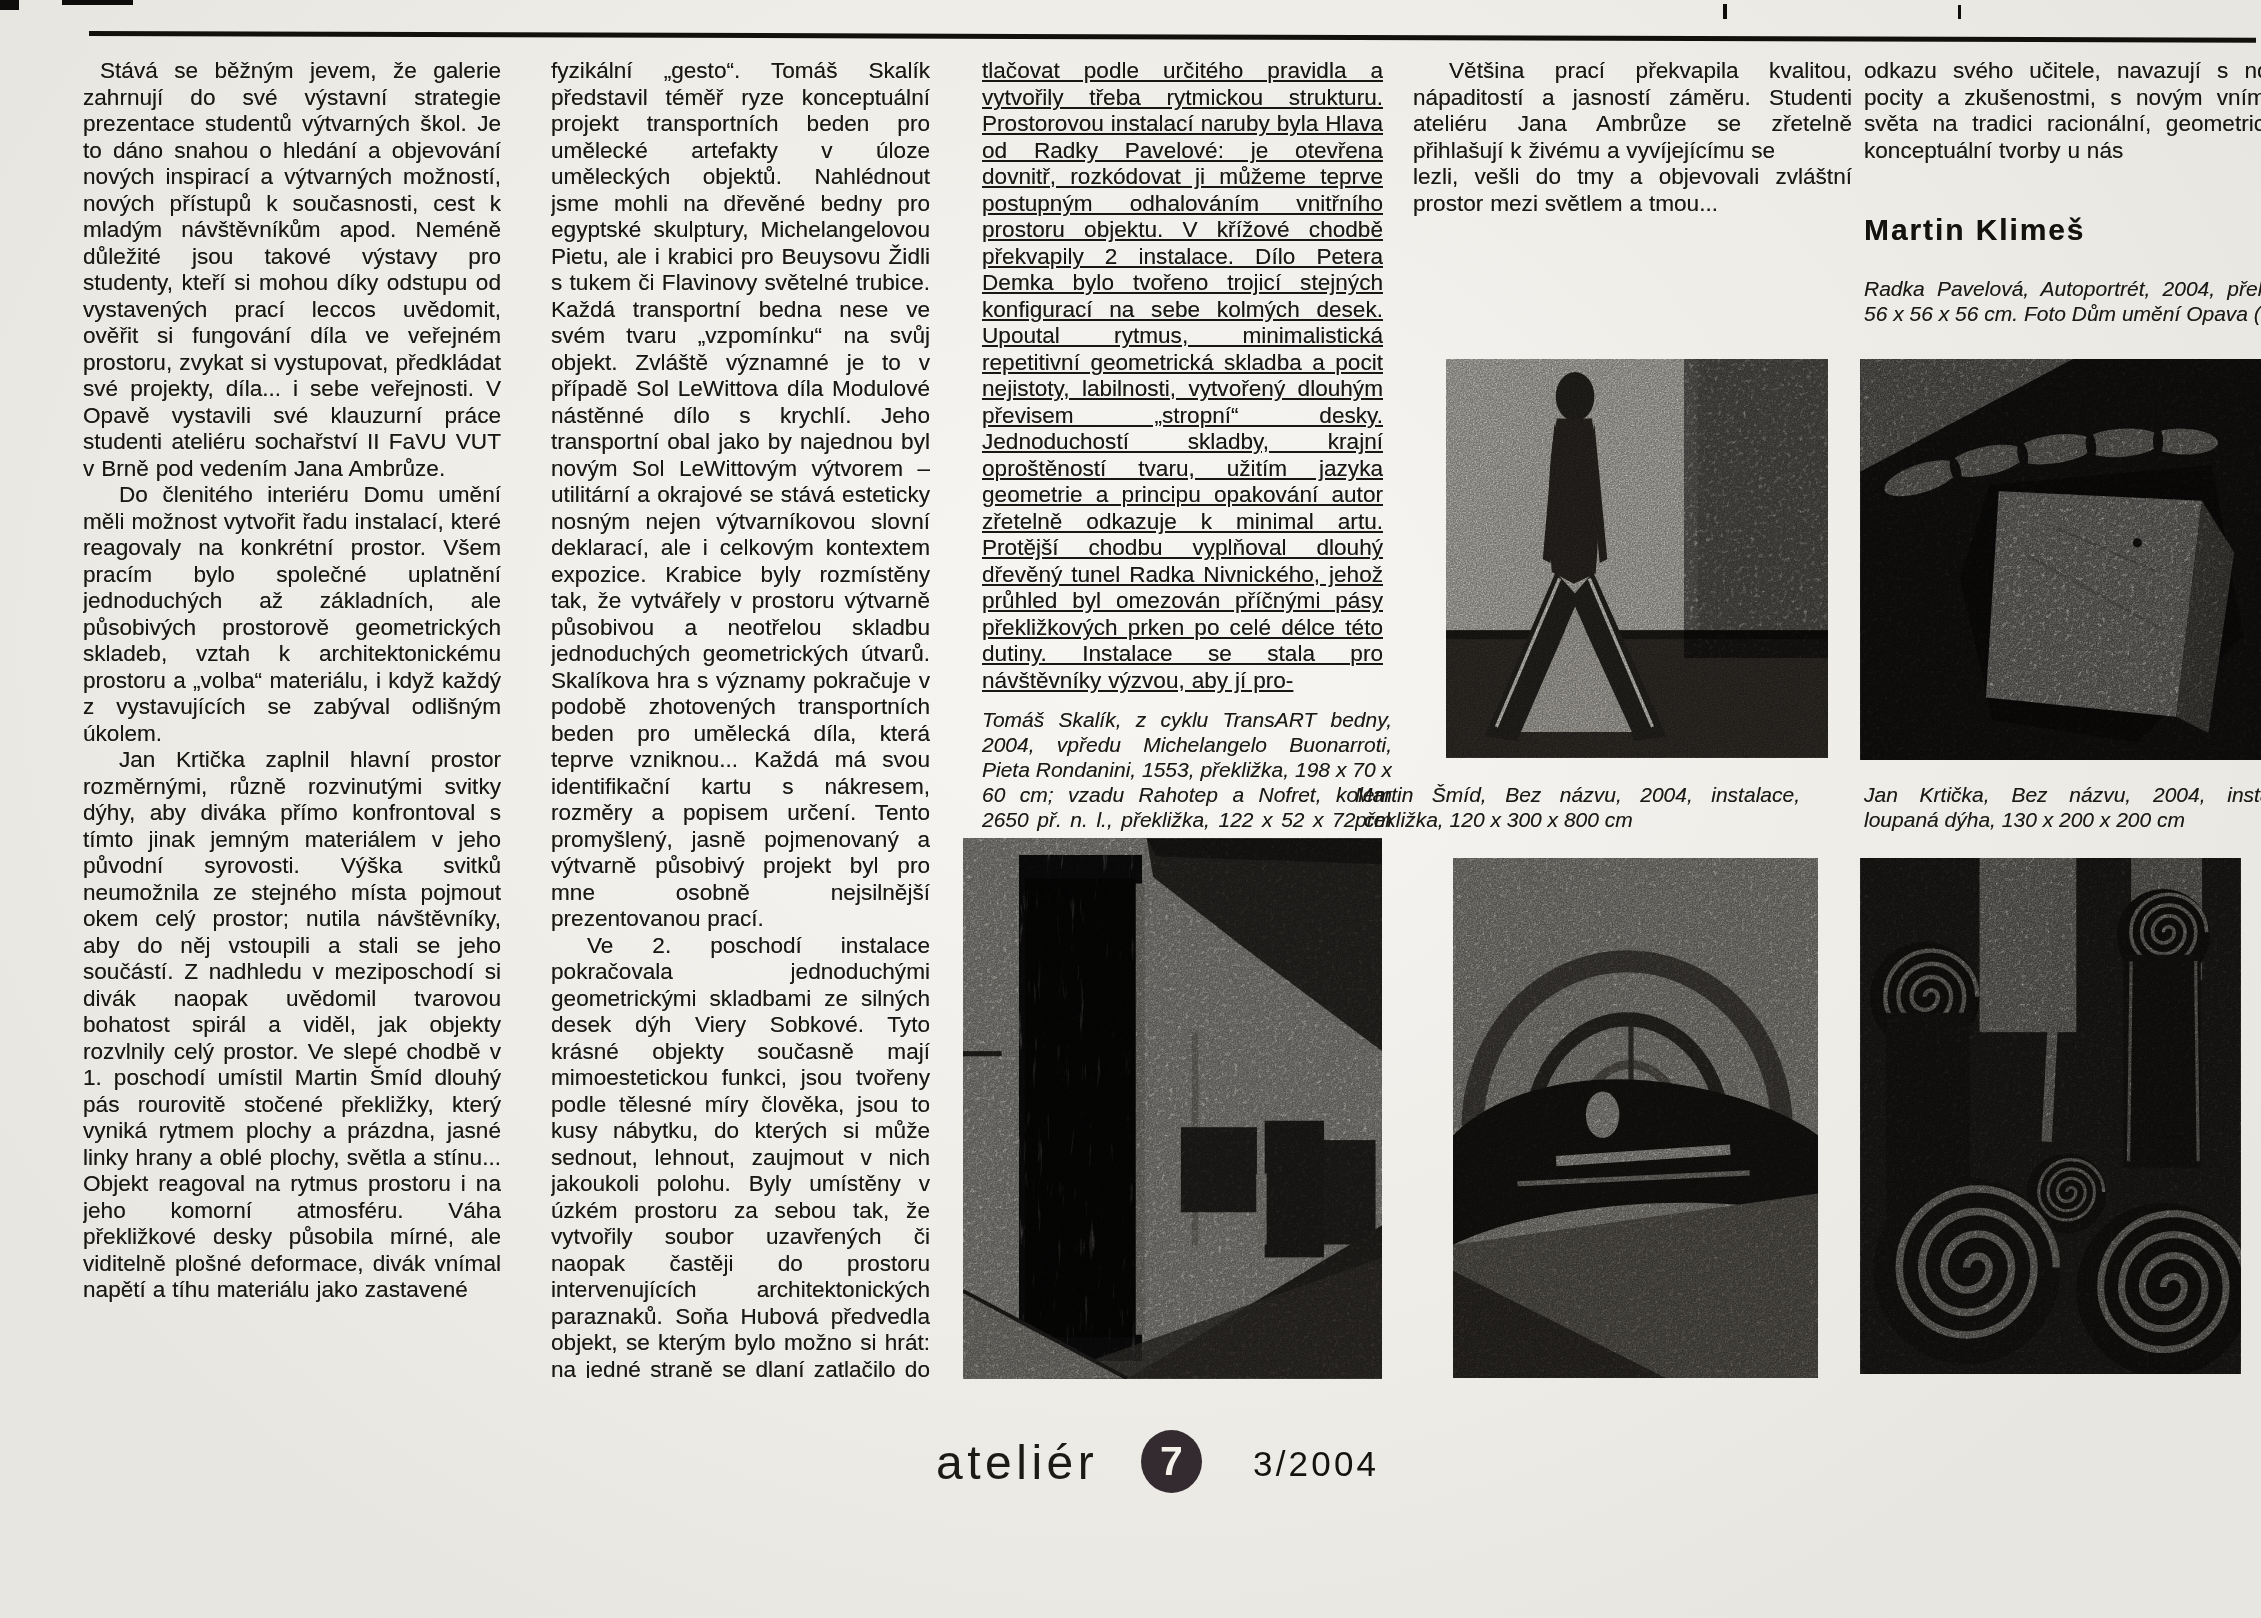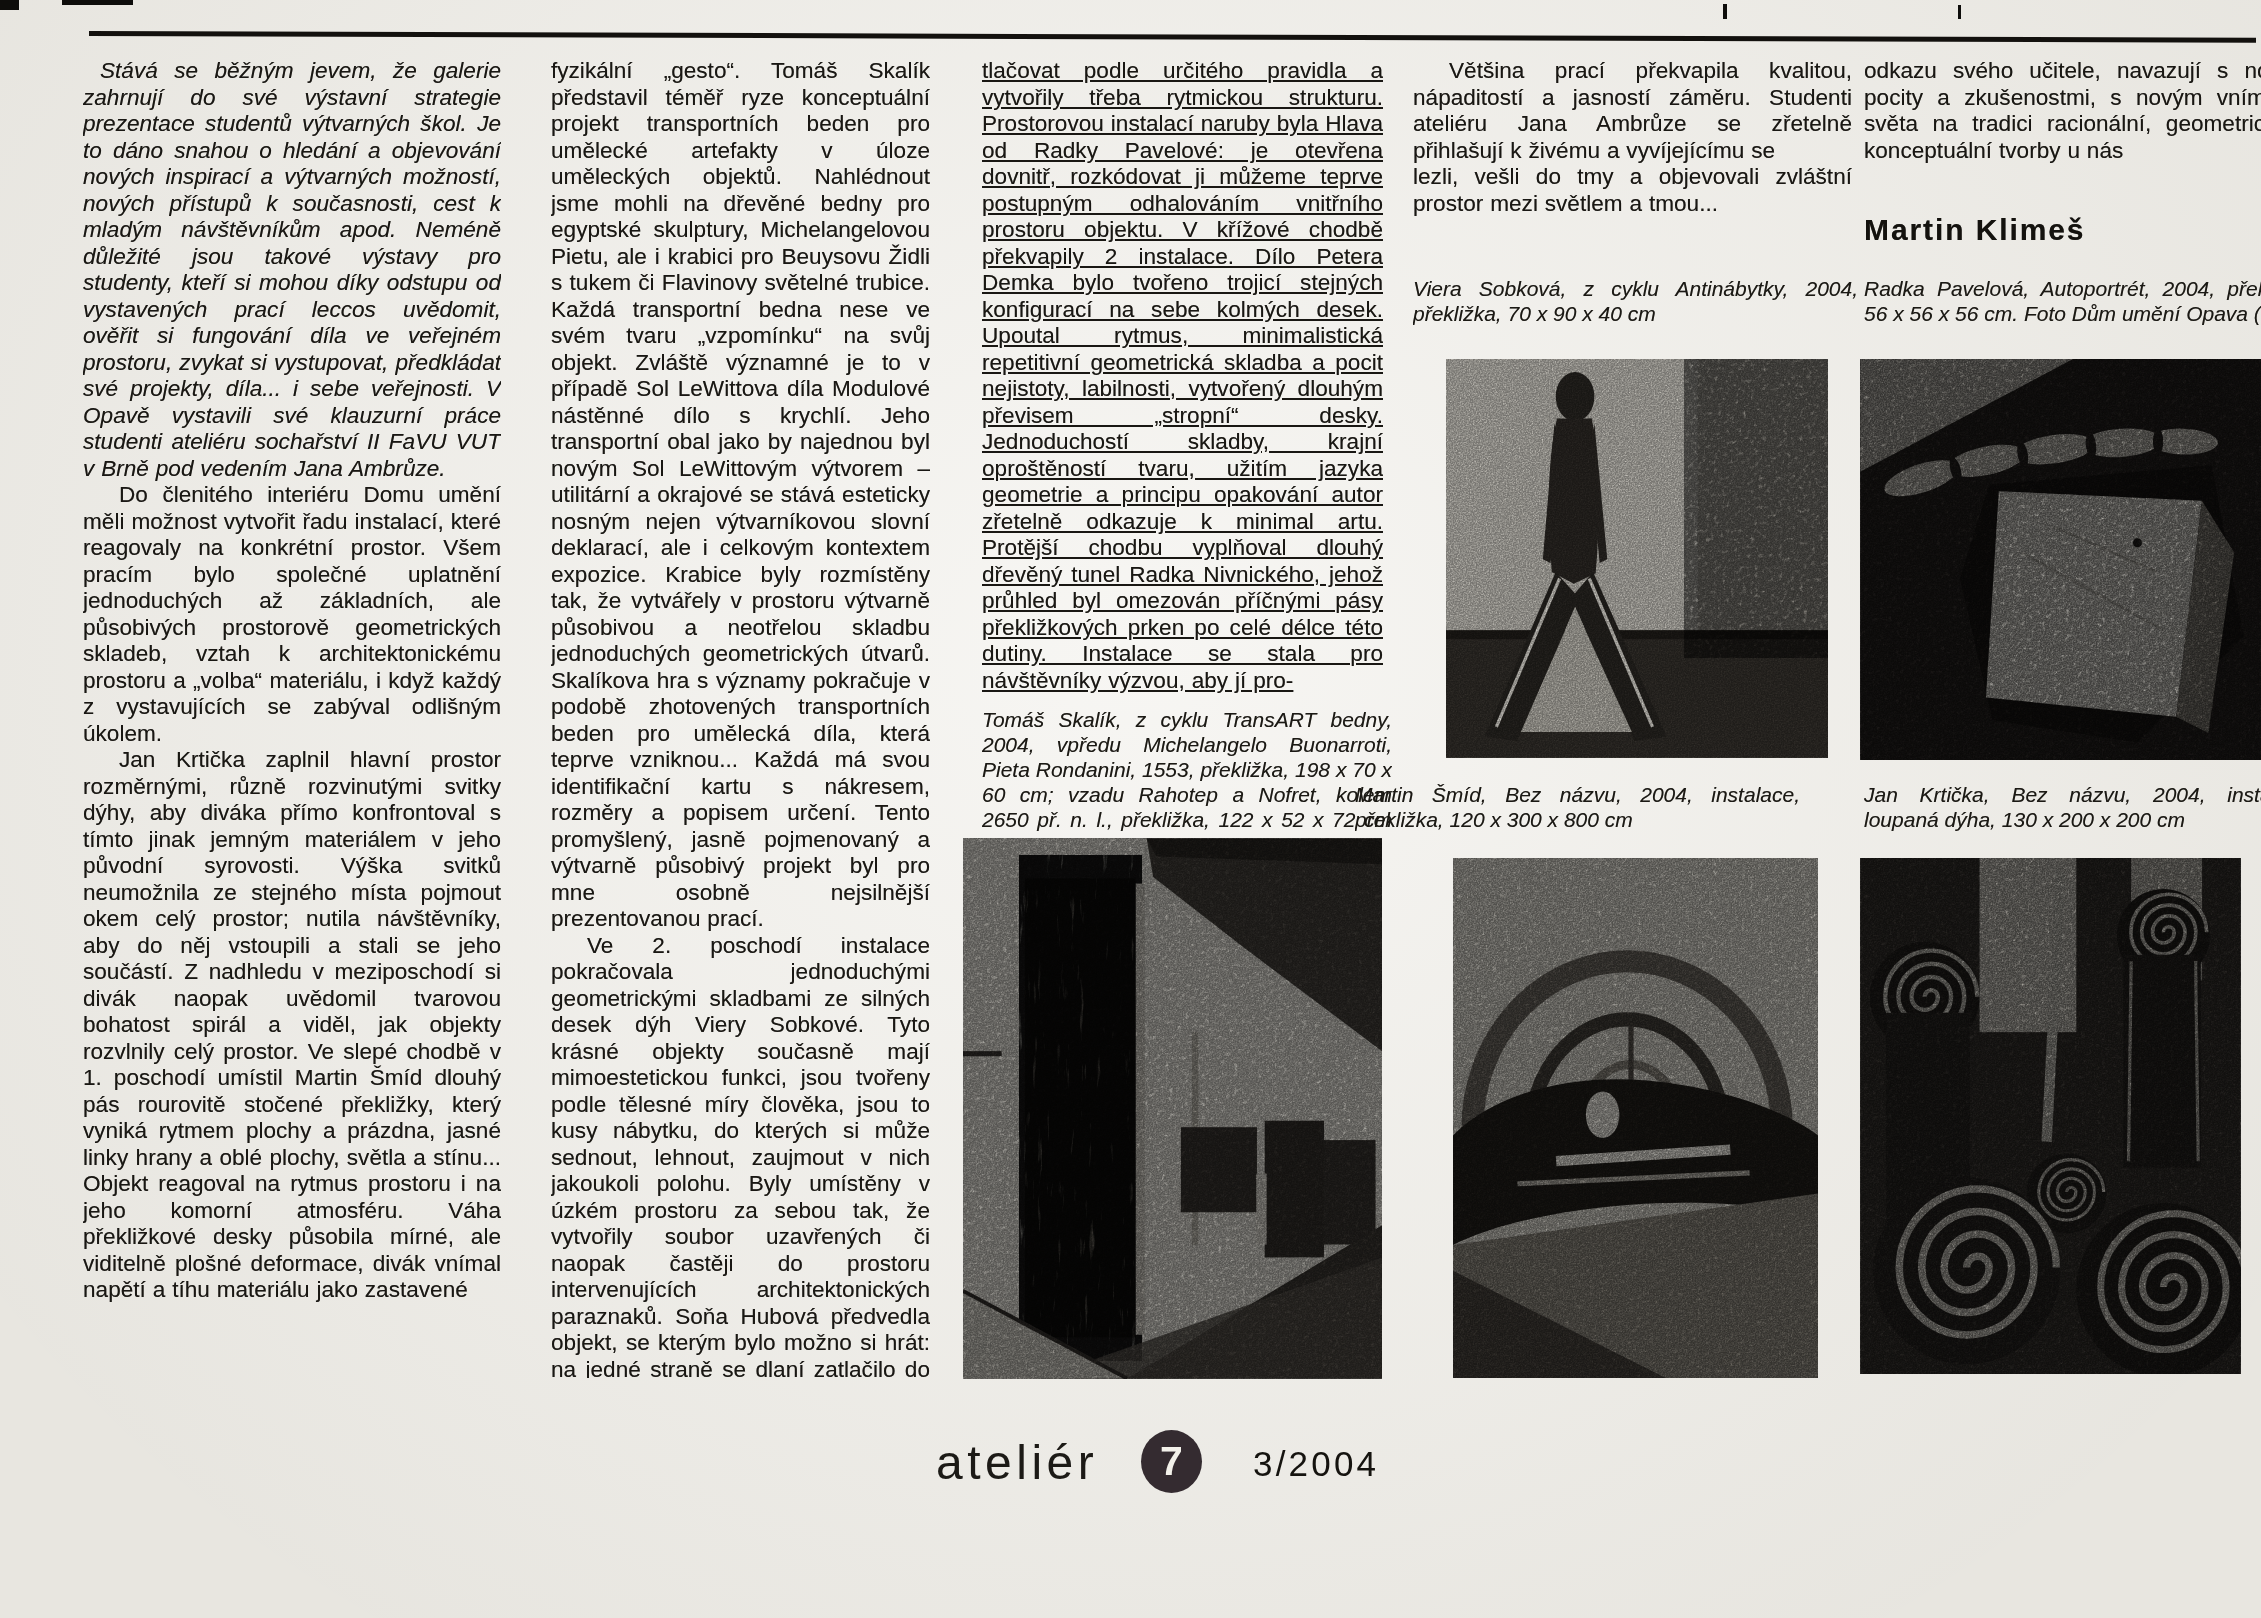--- a/index.html
+++ b/index.html
@@ -19,21 +19,21 @@
   .top-rule{position:absolute;left:89px;top:31px;width:2167px;height:4.5px;background:#13110e;transform:rotate(0.18deg);transform-origin:left center;}
   .textcol{
     position:absolute;top:58px;overflow:hidden;
     font-size:22.6px;line-height:26.5px;text-align:justify;
     color:#191713;
     text-shadow:0 0 0.6px rgba(20,18,14,0.45);
     word-spacing:0.6px;
   }
   .para{margin:0;}
   .para.indent{text-indent:36px;}
-  .para.indent-sm{text-indent:17px;font-style:italic;}
+  .para.indent-sm{text-indent:17px;}
   .caption{
     position:absolute;overflow:hidden;
     font-size:21px;line-height:25px;font-style:italic;text-align:justify;
     color:#1b1914;text-shadow:0 0 0.6px rgba(20,18,14,0.4);
   }
   .author{
     position:absolute;left:1864px;top:213px;width:452px;
     font-size:30px;font-weight:bold;letter-spacing:1.9px;color:#14120e;
     text-shadow:0 0 0.6px rgba(0,0,0,0.5);
   }
@@ -117,21 +117,20 @@
       <rect x="0" y="330" width="60" height="8" fill="#3c3834"></rect>
       <rect width="650" height="838" fill="#000" filter="url(#grain)" opacity="0.4"></rect>
       <rect width="650" height="838" fill="#000" filter="url(#grain2)" opacity="0.35"></rect>
     </svg>
   </div>
 
   <div class="textcol" style="left:1413px;width:439px;height:213px;">
     <p class="para indent">Většina prací překvapila kvalitou, nápaditostí a jasností záměru. Studenti ateliéru Jana Ambrůze se zřetelně přihlašují k živému a vyvíjejícímu se</p>
     <p class="para">lezli, vešli do tmy a objevovali zvláštní prostor mezi světlem a tmou...</p>
   </div>
-  <div class="caption" style="left:1413px;top:276px;width:445px;height:58px;">Viera Sobková, z cyklu Antinábytky, 2004, překližka, 70 x 90 x 40 cm</div>
 
   <div class="photo" style="left:1446px;top:359px;width:382px;height:399px;">
     <svg width="382" height="399" viewBox="0 0 592 618" xmlns="http://www.w3.org/2000/svg">
       <rect width="592" height="618" fill="#cfccc4"></rect>
       <rect x="390" y="0" width="202" height="618" fill="#b4b0a7"></rect>
       <rect x="0" y="428" width="592" height="190" fill="#37332e"></rect>
       <rect x="0" y="420" width="592" height="14" fill="#211e1a"></rect>
       <ellipse cx="200" cy="58" rx="30" ry="38" fill="#2b2824"></ellipse>
       <path d="M172,92 C158,150 156,240 164,330 L198,348 L232,332 C240,240 236,150 226,92 Z" fill="#2f2b27"></path>
       <path d="M168,100 L150,310 L162,316 L180,140 Z" fill="#2f2b27"></path>

